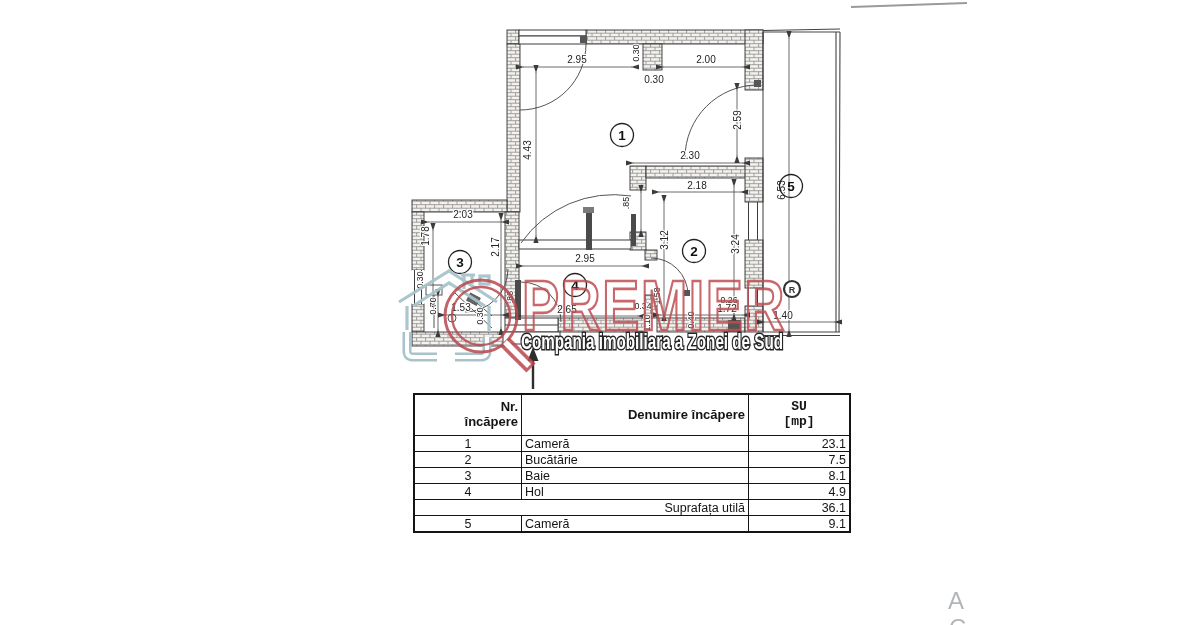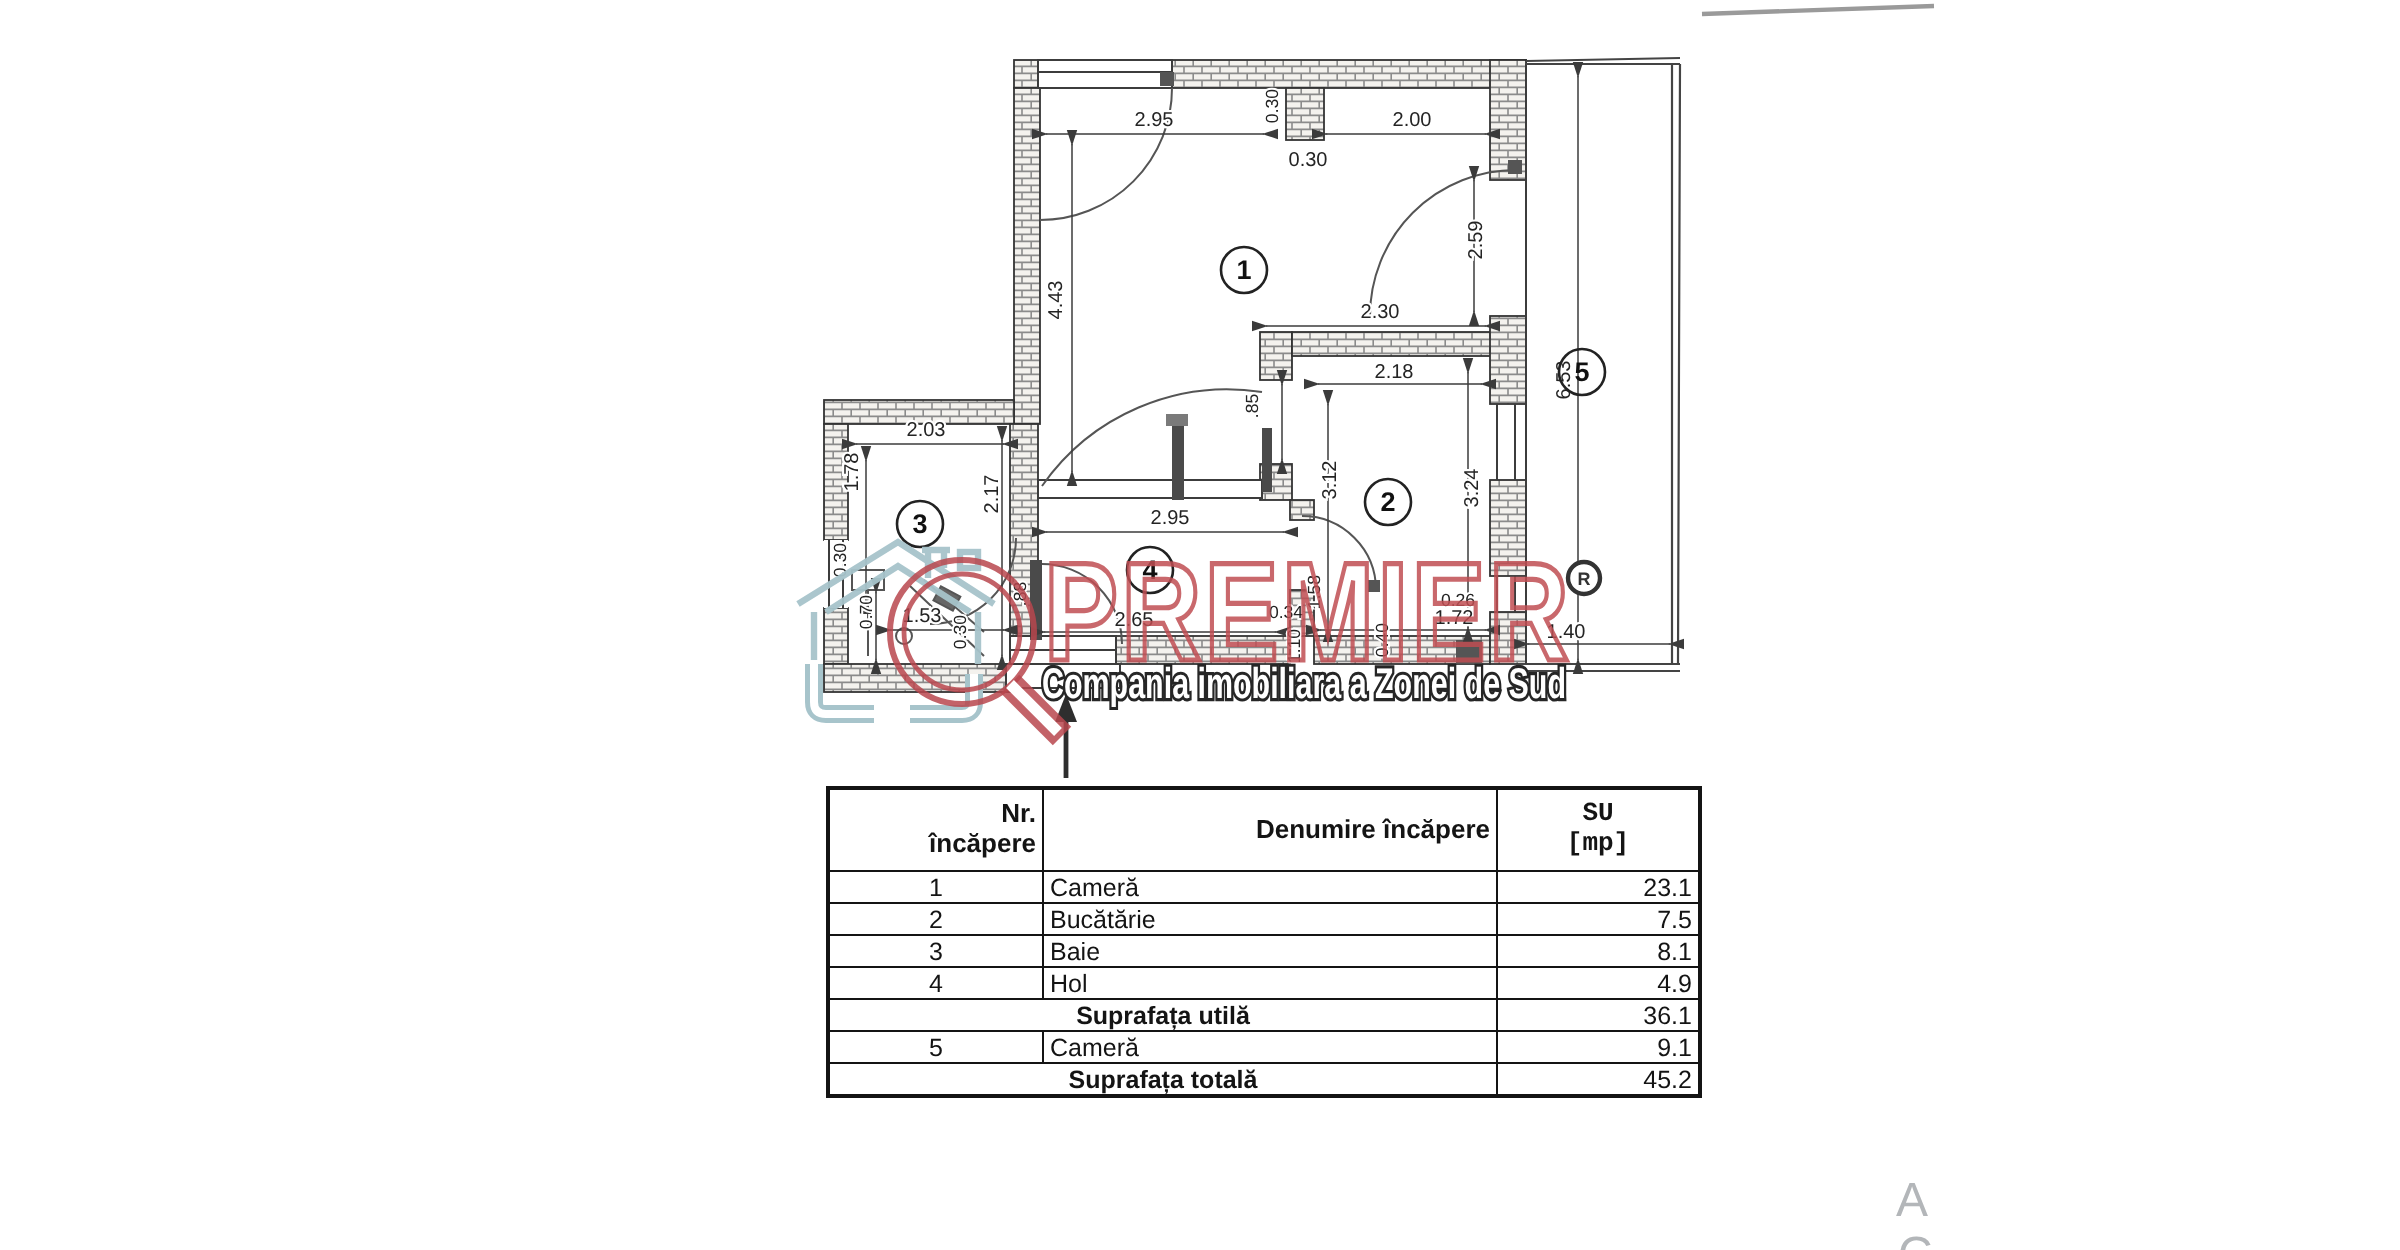--- a/index.html
+++ b/index.html
@@ -23,21 +23,21 @@
     font-size:12.5px;color:#141414;background:#fff;
   }
   table.areas th, table.areas td{
     border:1.6px solid #141414;padding:0 3px;height:15px;line-height:14px;
     overflow:hidden;white-space:nowrap;
   }
   table.areas th{height:40px;font-size:13px;line-height:1.15;font-weight:700;text-align:right;}
   .c-nr{width:100px;text-align:center;}
   .c-name{width:220px;text-align:left;padding-left:5px;}
   .c-su{width:94px;text-align:right;padding-right:4px;}
-  .sumlabel{text-align:center;font-weight:700;padding-right:7px;}
+  .sumlabel{text-align:right;font-weight:400;padding-right:7px;}
   .sumval{font-weight:400;}
   .corner-letter{position:absolute;color:#b3b6b9;font-size:24px;line-height:1;}
 </style>
 </head>
 <body>
 
 <svg width="1200" height="625" viewBox="0 0 1200 625">
   <defs>
     <pattern id="brick" width="9" height="7" patternUnits="userSpaceOnUse">
       <rect width="9" height="7" fill="#f4f2ee"></rect>
@@ -276,21 +276,17 @@
     </tr>
     <tr>
       <td class="sumlabel" colspan="2">Suprafața utilă</td>
       <td class="c-su sumval">36.1</td>
     </tr>
     <tr>
       <td class="c-nr">5</td>
       <td class="c-name">Cameră</td>
       <td class="c-su">9.1</td>
     </tr>
-    <tr>
-      <td class="sumlabel" colspan="2">Suprafața totală</td>
-      <td class="c-su sumval">45.2</td>
-    </tr>
   </tbody>
 </table>
 
 <div class="corner-letter" style="left:948px;top:589px;">A</div>
 <div class="corner-letter" style="left:949px;top:616px;">C</div>
 
 </body></html>

